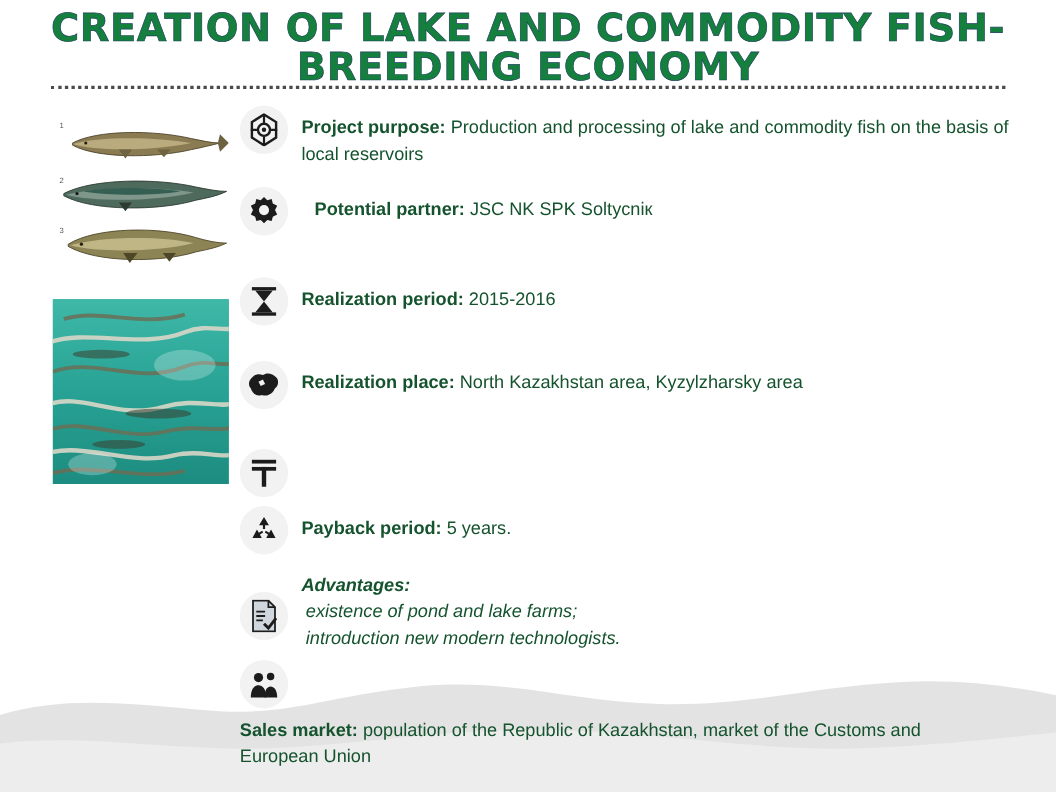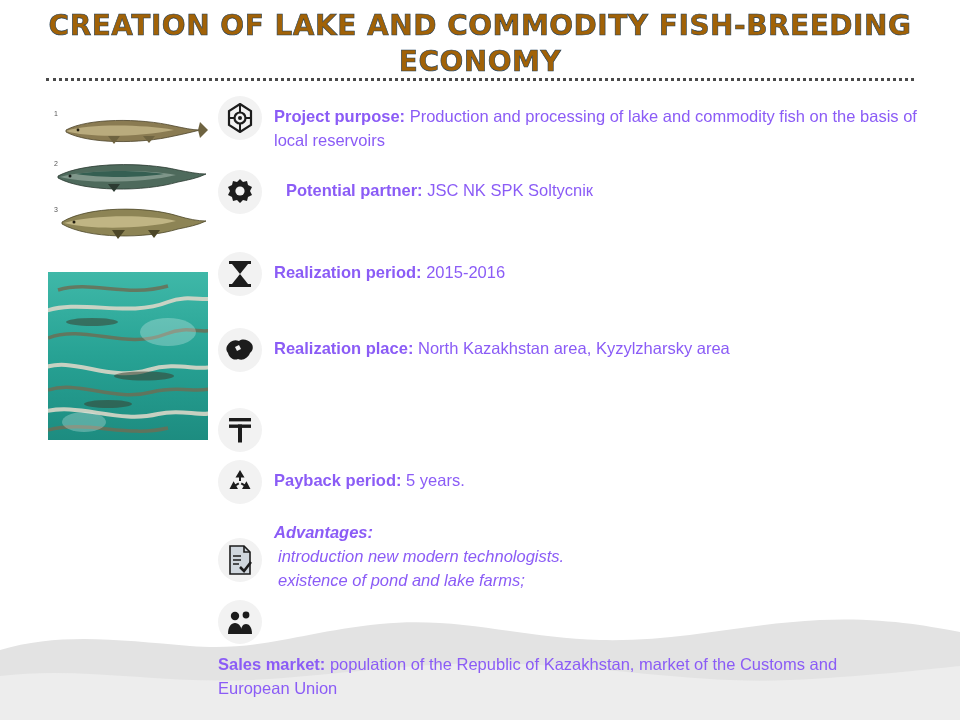--- a/index.html
+++ b/index.html
@@ -37,24 +37,24 @@
     position: absolute;
     top: 8px;
     left: 0;
     width: 960px;
     text-align: center;
     z-index: 3;
   }
   .title-text {
     font-family: "DejaVu Sans", sans-serif;
     font-weight: bold;
-    font-size: 28px;
+    font-size: 35px;
     letter-spacing: 0.5px;
     line-height: 36px;
-    color: #a16207;
+    color: #15803d;
     -webkit-text-stroke: 0.6px #1b3c5c;
     text-transform: uppercase;
     padding: 0 40px;
   }
   .title-rule {
     position: absolute;
     top: 78px;
     left: 46px;
     width: 868px;
     height: 0;
@@ -104,21 +104,21 @@
     flex: 0 0 44px;
     display: flex;
     align-items: center;
     justify-content: center;
     margin-right: 12px;
   }
   .row-text {
     font-family: "Liberation Sans", sans-serif;
     font-size: 16.5px;
     line-height: 24px;
-    color: #8b5cf6;
+    color: #14532d;
     padding-top: 8px;
     max-width: 660px;
   }
   .row-text b {
     font-weight: bold;
   }
   .adv-title {
     font-weight: bold;
     display: block;
   }
@@ -284,22 +284,22 @@
       <div class="icon-badge" style="margin-top:22px;">
         <svg width="24" height="30" viewBox="0 0 24 30" aria-hidden="true">
           <path d="M2 1 L16 1 L22 7 L22 29 L2 29 Z" fill="#cfd6dd" stroke="#1c1c1c" stroke-width="1.6"></path>
           <path d="M16 1 L16 7 L22 7" fill="none" stroke="#1c1c1c" stroke-width="1.6"></path>
           <path d="M5 11 L13 11 M5 15 L13 15 M5 19 L11 19" stroke="#1c1c1c" stroke-width="1.6"></path>
           <path d="M12 22 L16 26 L23 17" fill="none" stroke="#1c1c1c" stroke-width="2.6"></path>
         </svg>
       </div>
       <div class="row-text" style="padding-top:4px;">
         <span class="adv-title">Advantages:</span>
+        <span class="adv-line"> existence of pond and lake farms;</span>
         <span class="adv-line"> introduction new modern technologists.</span>
-        <span class="adv-line"> existence of pond and lake farms;</span>
       </div>
     </div>
 
     <div class="row" style="top:504px;flex-direction:column;">
       <div class="icon-badge">
         <svg width="28" height="28" viewBox="0 0 28 28" aria-hidden="true">
           <circle cx="9" cy="8" r="4.2" fill="#1c1c1c"></circle>
           <path d="M2 26 C2 18.5 5.2 15 9 15 C12.8 15 16 18.5 16 26 Z" fill="#1c1c1c"></path>
           <circle cx="20" cy="7" r="3.4" fill="#1c1c1c"></circle>
           <path d="M14.5 26 C14.5 19 17 16 20 16 C23 16 26 19 26 26 Z" fill="#1c1c1c"></path>

